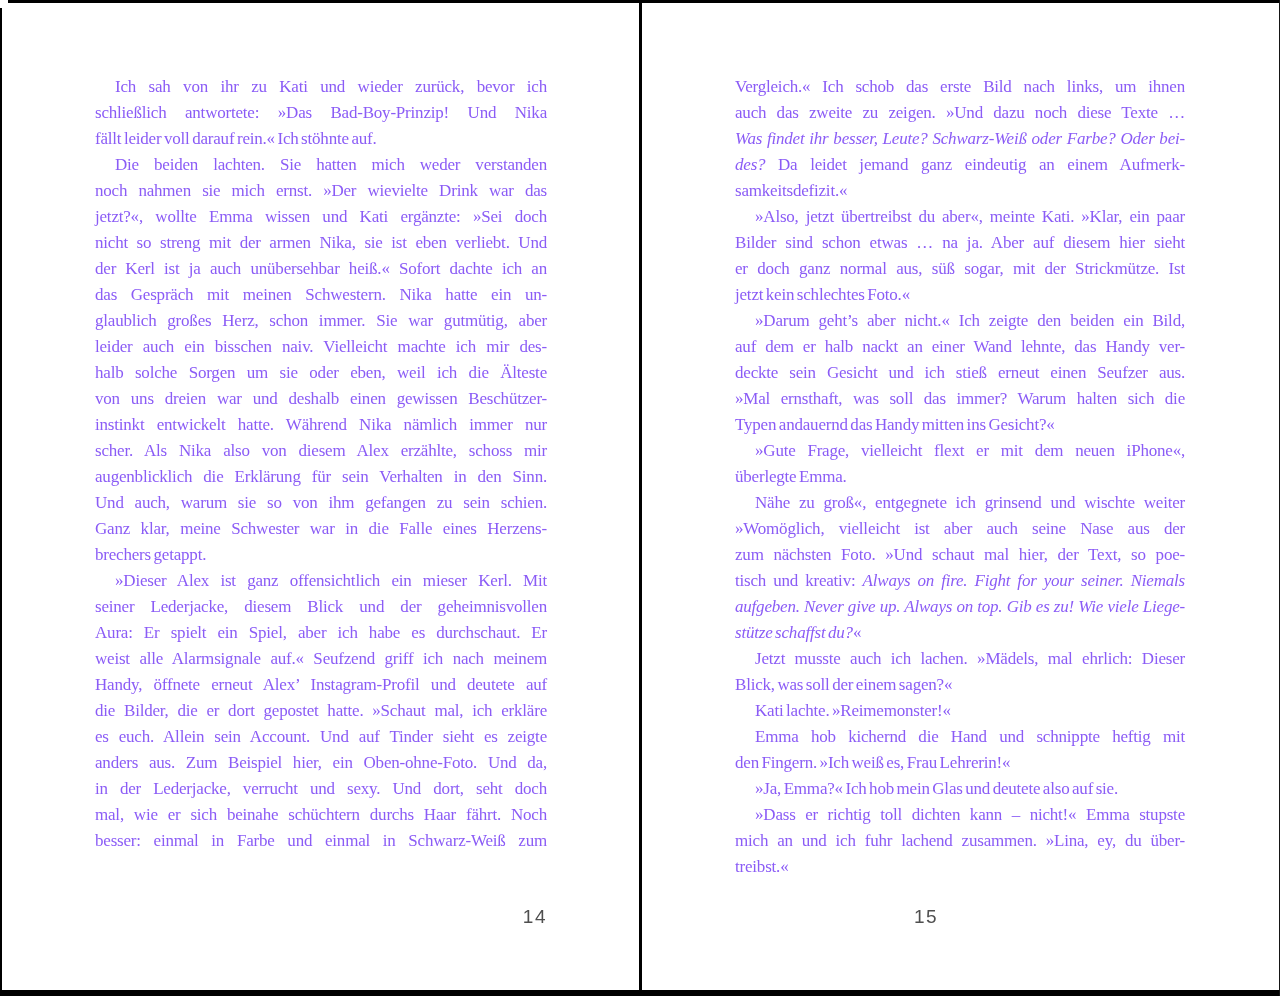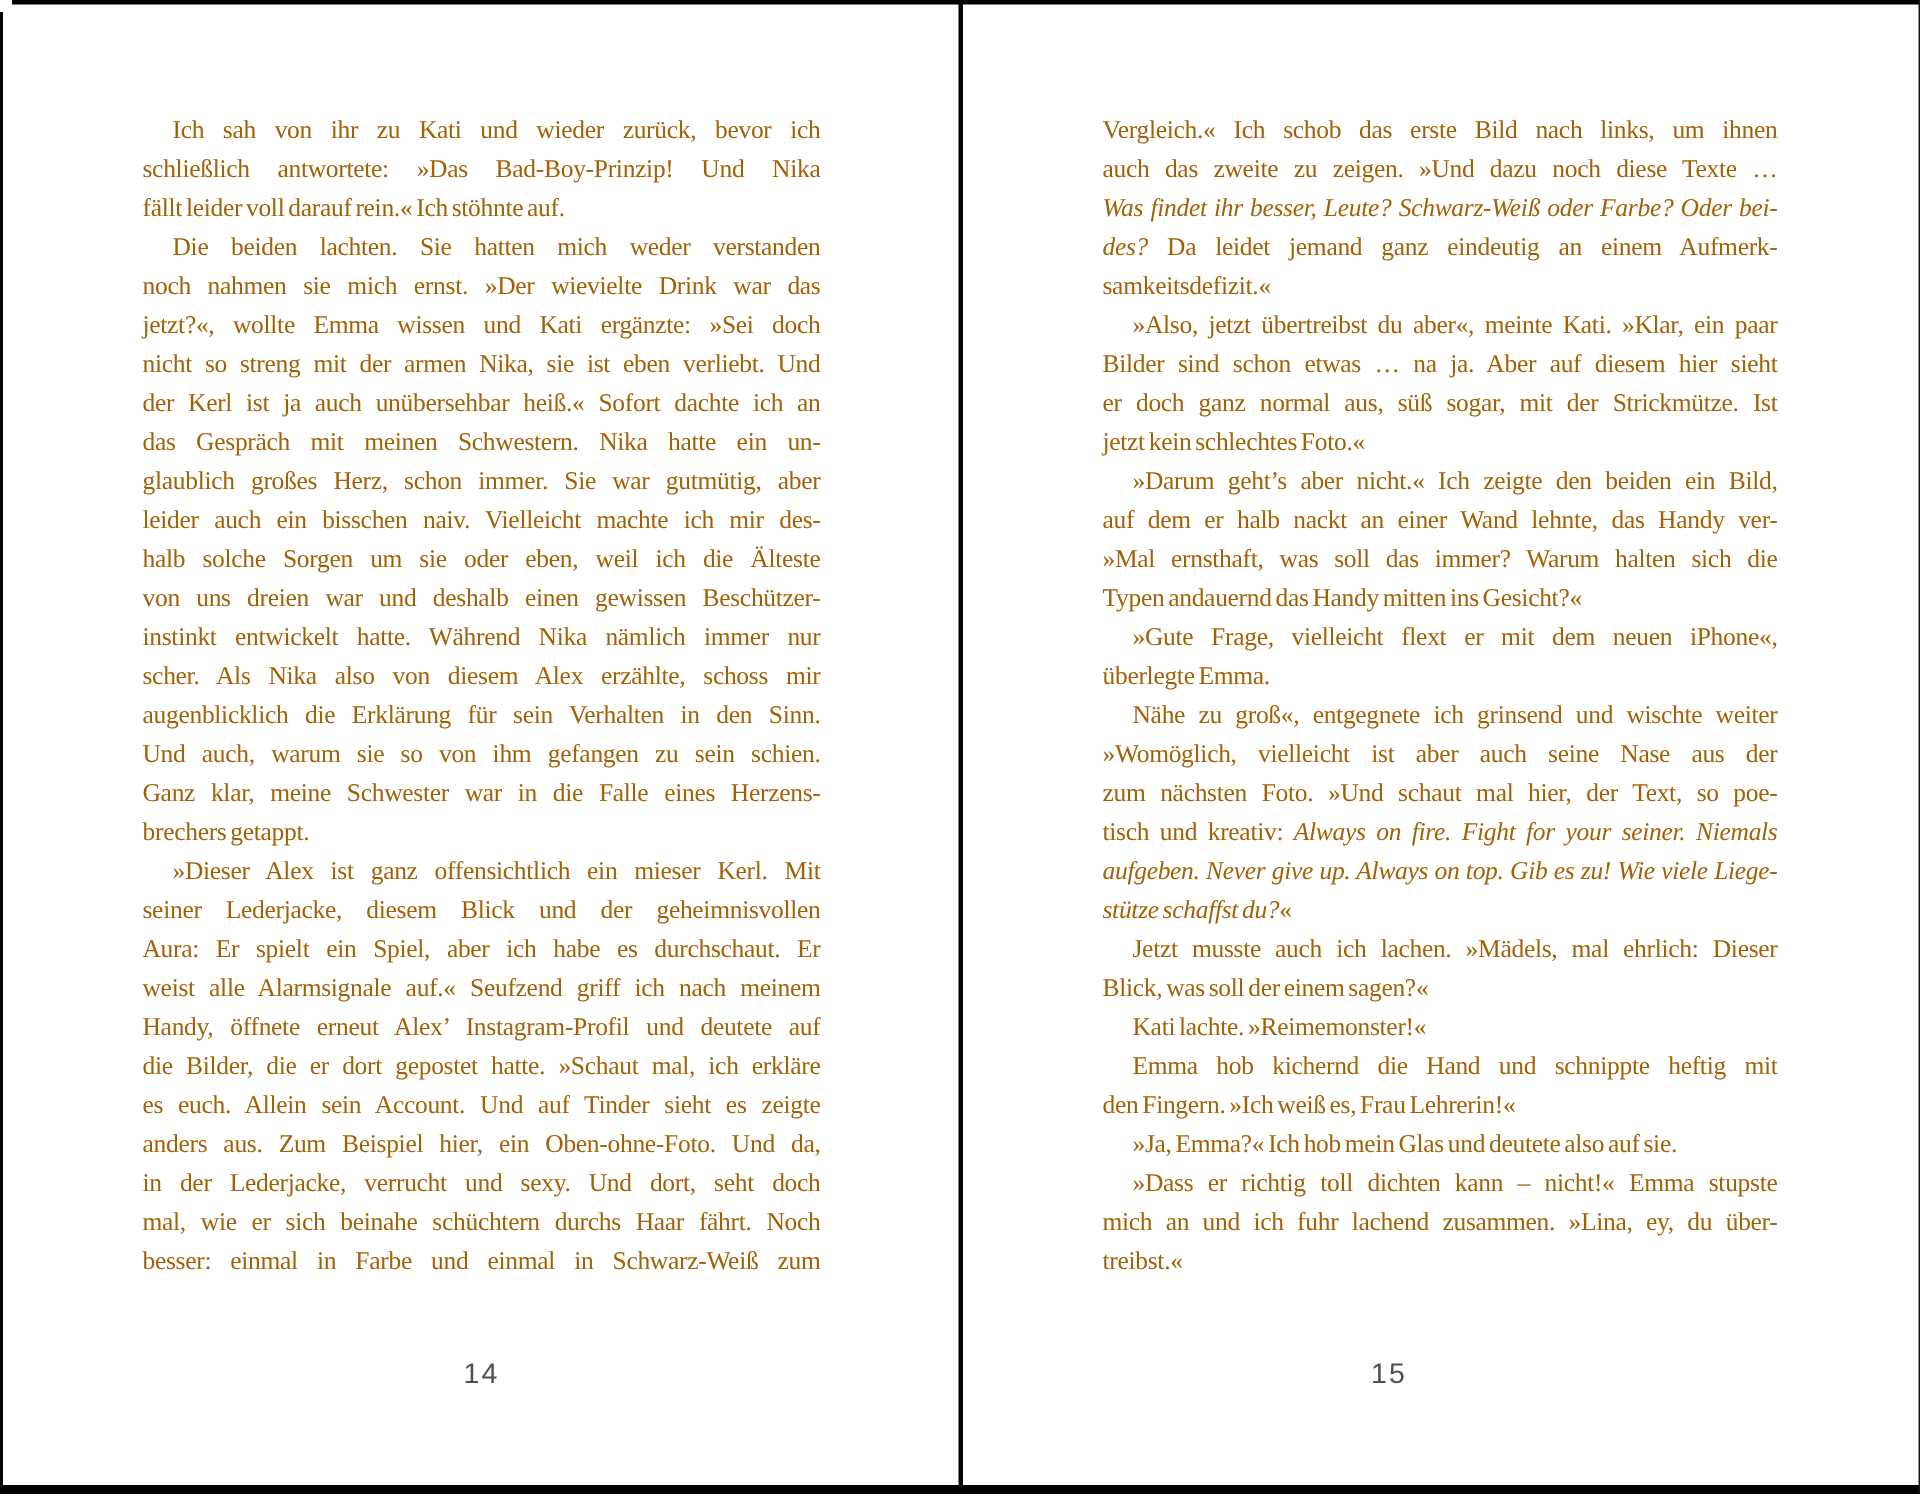--- a/index.html
+++ b/index.html
@@ -14,21 +14,21 @@
   .frame-top    { position: absolute; top: 0; left: 8px; right: 0; height: 3px; background: #000; }
   .frame-bottom { position: absolute; bottom: 0; left: 0; right: 0; height: 6px; background: #000; }
   .frame-left   { position: absolute; left: 0; top: 8px; bottom: 0; width: 2px; background: #000; }
   .frame-right  { position: absolute; right: 0; top: 0; bottom: 0; width: 1px; background: #151515; }
   .gutter       { position: absolute; left: 639px; top: 0; bottom: 0; width: 3px; background: #000; }
 
   
   .page-col {
     position: absolute;
     top: 74px;
-    color: #a16207;
+    color: #8b5cf6;
     font-size: 17px;
     line-height: 26px;
     letter-spacing: -0.2px;
     word-spacing: -1.5px;
   }
   #page-left  { left: 95px;  width: 452px; }
   #page-right { left: 735px; width: 450px; }
 
   .paragraph { margin: 0; }
   .paragraph.indent .line:first-child { text-indent: 20px; }
@@ -45,21 +45,21 @@
   .page-number {
     position: absolute;
     top: 906px;
     text-align: center;
     font-family: "Liberation Sans", sans-serif;
     font-size: 19px;
     font-weight: 400;
     color: #4f4f4f;
     letter-spacing: 1.5px;
   }
-  #num-left  { left: 95px;  width: 452px; }
+  #num-left  { left: 95px;  width: 452px; text-align: right; }
   #num-right { left: 701px; width: 450px; }
 </style>
 </head>
 <body>
 
 <div>
   <div class="frame-top"></div>
   <div class="frame-bottom"></div>
   <div class="frame-left"></div>
   <div class="frame-right"></div>
@@ -113,20 +113,21 @@
       </div>
       <div class="paragraph indent">
         <div class="line"><span>»Also, jetzt übertreibst du aber«, meinte Kati. »Klar, ein paar</span></div>
         <div class="line"><span>Bilder sind schon etwas … na ja. Aber auf diesem hier sieht</span></div>
         <div class="line"><span>er doch ganz normal aus, süß sogar, mit der Strickmütze. Ist</span></div>
         <div class="line last"><span>jetzt kein schlechtes Foto.«</span></div>
       </div>
       <div class="paragraph indent">
         <div class="line"><span>»Darum geht’s aber nicht.« Ich zeigte den beiden ein Bild,</span></div>
         <div class="line"><span>auf dem er halb nackt an einer Wand lehnte, das Handy ver-</span></div>
+        <div class="line"><span>deckte sein Gesicht und ich stieß erneut einen Seufzer aus.</span></div>
         <div class="line"><span>»Mal ernsthaft, was soll das immer? Warum halten sich die</span></div>
         <div class="line last"><span>Typen andauernd das Handy mitten ins Gesicht?«</span></div>
       </div>
       <div class="paragraph indent">
         <div class="line"><span>»Gute Frage, vielleicht flext er mit dem neuen iPhone«,</span></div>
         <div class="line last"><span>überlegte Emma.</span></div>
       </div>
       <div class="paragraph indent">
         <div class="line"><span>Nähe zu groß«, entgegnete ich grinsend und wischte weiter</span></div>
         <div class="line"><span>»Womöglich, vielleicht ist aber auch seine Nase aus der</span></div>

